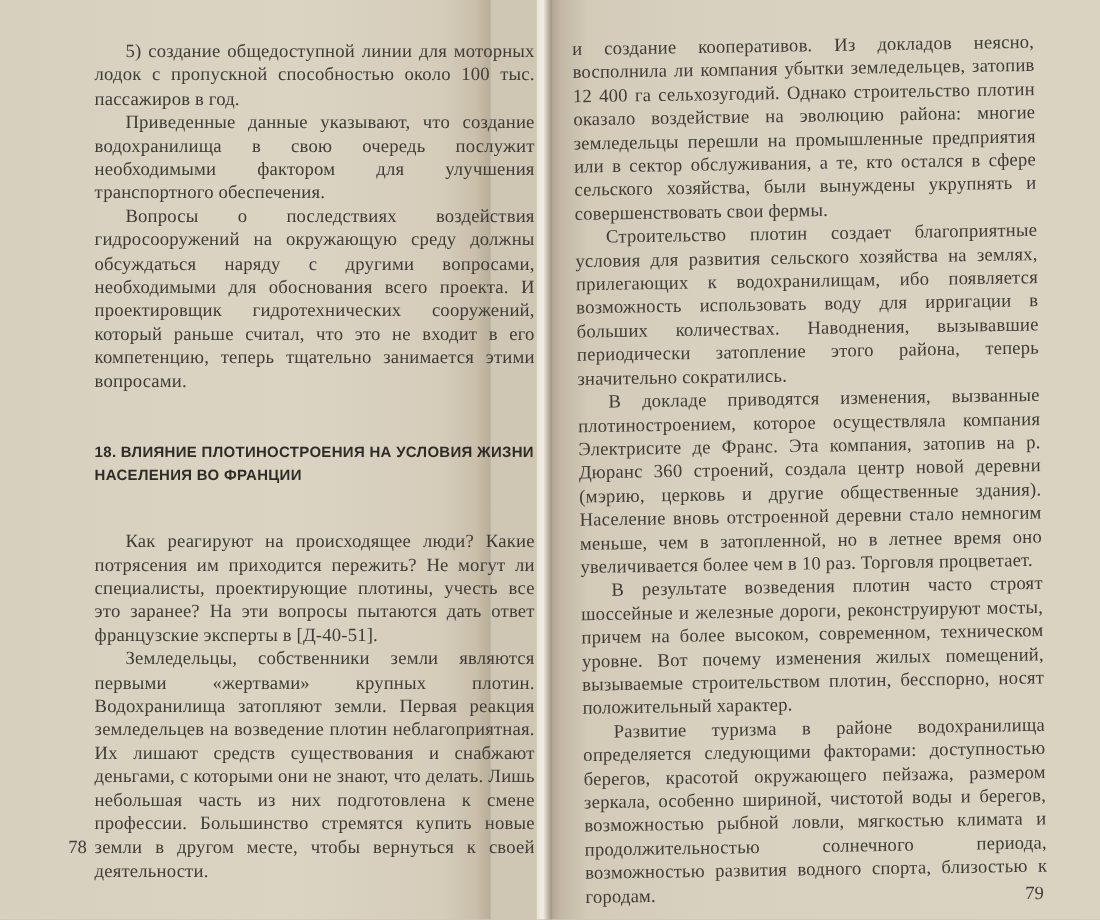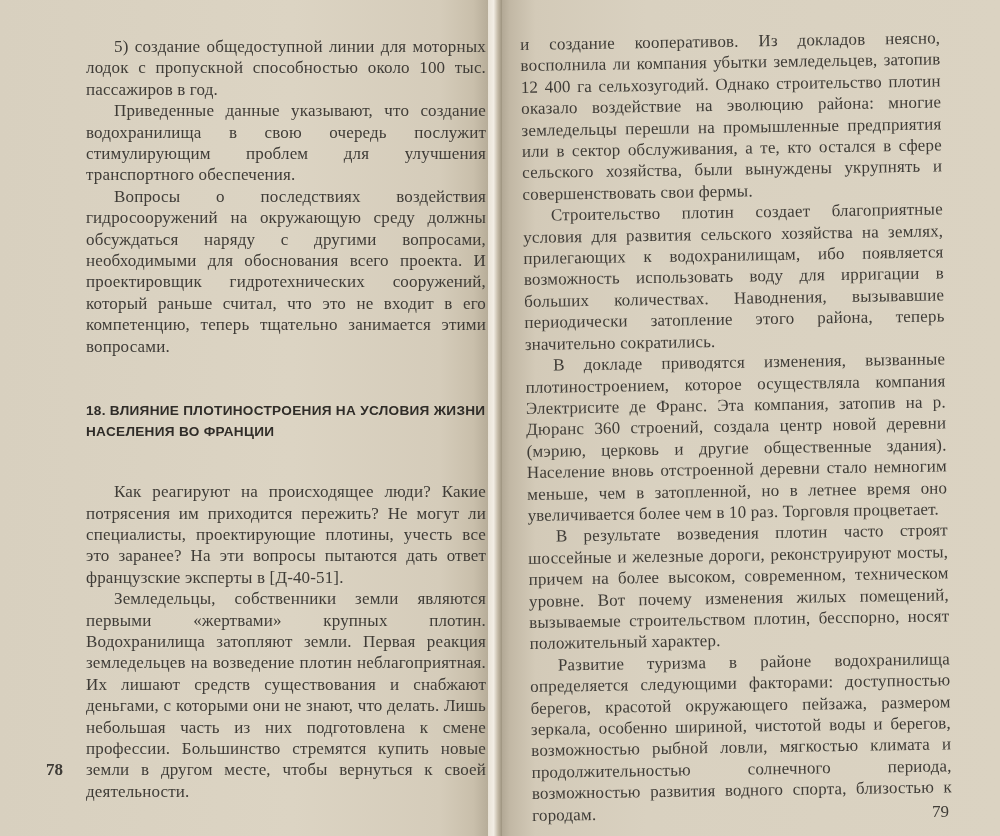--- a/index.html
+++ b/index.html
@@ -7,21 +7,21 @@
     width:1000px; height:836px; overflow:hidden; position:relative;
     background:#cfc6b4;
     font-family:"Liberation Serif", "DejaVu Serif", serif;
     color:#3f3c37;
   }
   .spread { position:absolute; left:0; top:0; width:1000px; height:836px; }
   .page {
     position:absolute; top:0; height:836px;
   }
   .page-left {
-    left:0; width:488px;
+    left:0; width:446px;
     background:linear-gradient(to right, #d8d0bf 0%, #dcd4c3 60%, #d5ccba 90%, #c9bfab 97%, #b7ad99 100%);
   }
   .page-right {
     left:495px; width:505px;
     background:linear-gradient(to right, #a59b88 0%, #c2b8a5 3%, #d3cab8 8%, #d9d1c0 30%, #dbd3c2 100%);
   }
   .gutter {
     position:absolute; left:488px; top:0; width:14px; height:836px;
     background:linear-gradient(to right, #e8e2d6 0%, #f2ede4 40%, #c5bba8 70%, #9d937f 100%);
   }
@@ -31,32 +31,32 @@
   p { margin:0; text-align:justify; }
   .indent { text-indent:28px; }
   .heading {
     font-family:"Liberation Sans", "DejaVu Sans", sans-serif;
     font-weight:bold; font-size:13.6px; line-height:21px; letter-spacing:0.3px;
     color:#2f2c28; text-transform:uppercase;
     margin:43px 0 39px 0; text-align:left;
   }
   .gap-after { margin-bottom:19px; }
   .page-number { position:absolute; font-size:17px; color:#3f3c37; }
-  .pn-left { left:46px; top:760px;font-weight:bold; }
+  .pn-left { left:62px; top:760px; }
   .pn-right { left:932px; top:802px; }
 </style>
 </head>
 <body>
 
 <div class="spread">
 
   <div class="page page-left">
     <div class="text-block left-text">
       <p class="indent">5) создание общедоступной линии для моторных лодок с пропускной способностью около 100 тыс. пассажиров в год.</p>
-      <p class="indent">Приведенные данные указывают, что создание водохранилища в свою очередь послужит стимулирующим проблем для улучшения транспортного обеспечения.</p>
+      <p class="indent">Приведенные данные указывают, что создание водохранилища в свою очередь послужит необходимыми фактором для улучшения транспортного обеспечения.</p>
       <p class="indent">Вопросы о последствиях воздействия гидросооружений на окружающую среду должны обсуждаться наряду с другими вопросами, необходимыми для обоснования всего проекта. И проектировщик гидротехнических сооружений, который раньше считал, что это не входит в его компетенцию, теперь тщательно занимается этими вопросами.</p>
 
       <div class="heading">18. ВЛИЯНИЕ ПЛОТИНОСТРОЕНИЯ НА УСЛОВИЯ ЖИЗНИ НАСЕЛЕНИЯ ВО ФРАНЦИИ</div>
 
       <p class="indent">Как реагируют на происходящее люди? Какие потрясения им приходится пережить? Не могут ли специалисты, проектирующие плотины, учесть все это заранее? На эти вопросы пытаются дать ответ французские эксперты в [Д-40-51].</p>
       <p class="indent">Земледельцы, собственники земли являются первыми «жертвами» крупных плотин. Водохранилища затопляют земли. Первая реакция земледельцев на возведение плотин неблагоприятная. Их лишают средств существования и снабжают деньгами, с которыми они не знают, что делать. Лишь небольшая часть из них подготовлена к смене профессии. Большинство стремятся купить новые земли в другом месте, чтобы вернуться к своей деятельности.</p>
 
     </div>
     <div class="page-number pn-left">78</div>
   </div>

